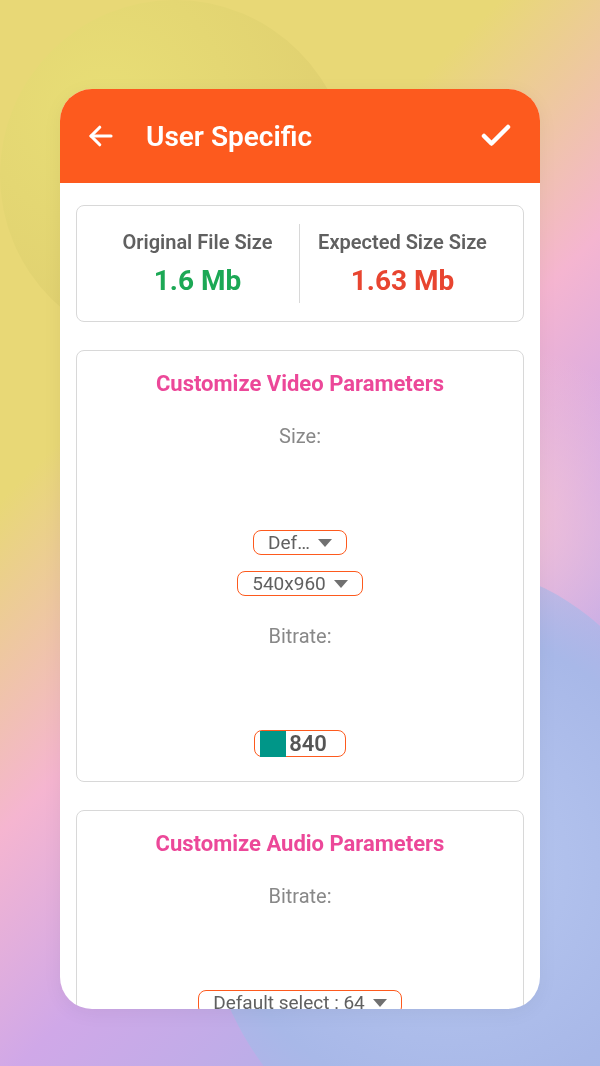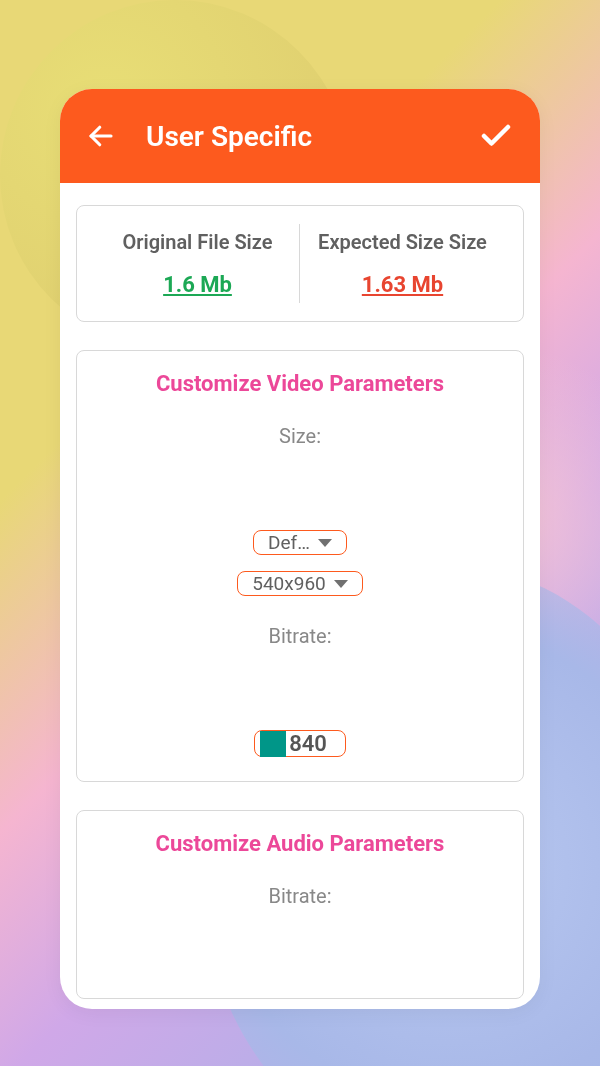--- a/index.html
+++ b/index.html
@@ -96,24 +96,23 @@
       bottom: -6px;
       width: 1px;
       background: #d8d8d8;
     }
     .file-size-label {
       color: #606060;
       font-size: 20px;
       font-weight: 600;
     }
     .file-size-value {
-      font-size: 22px;
+      font-size: 28px;
       font-weight: 700;
-      margin-top: 18px;
-      text-decoration: underline;
+      margin-top: 10px;
     }
     .green { color: #1ca855; }
     .red { color: #e84530; }
     .section {
       border: 1px solid #d8d8d8;
       border-radius: 8px;
       margin-top: 28px;
       padding: 20px 18px 24px;
     }
     .section-title {
@@ -262,16 +261,20 @@
           </div>
           <div class="slider-value">840</div>
         </div>
       </div>
     </div>
 
     <div class="section">
       <div class="section-title">Customize Audio Parameters</div>
       <div class="row">
         <div class="row-label">Bitrate:</div>
+        <div class="select-box audio-select">
+          <span class="select-text">Default select : 64</span>
+          <span class="caret"></span>
+        </div>
       </div>
     </div>
   </div>
 </div>
 
 </body></html>

